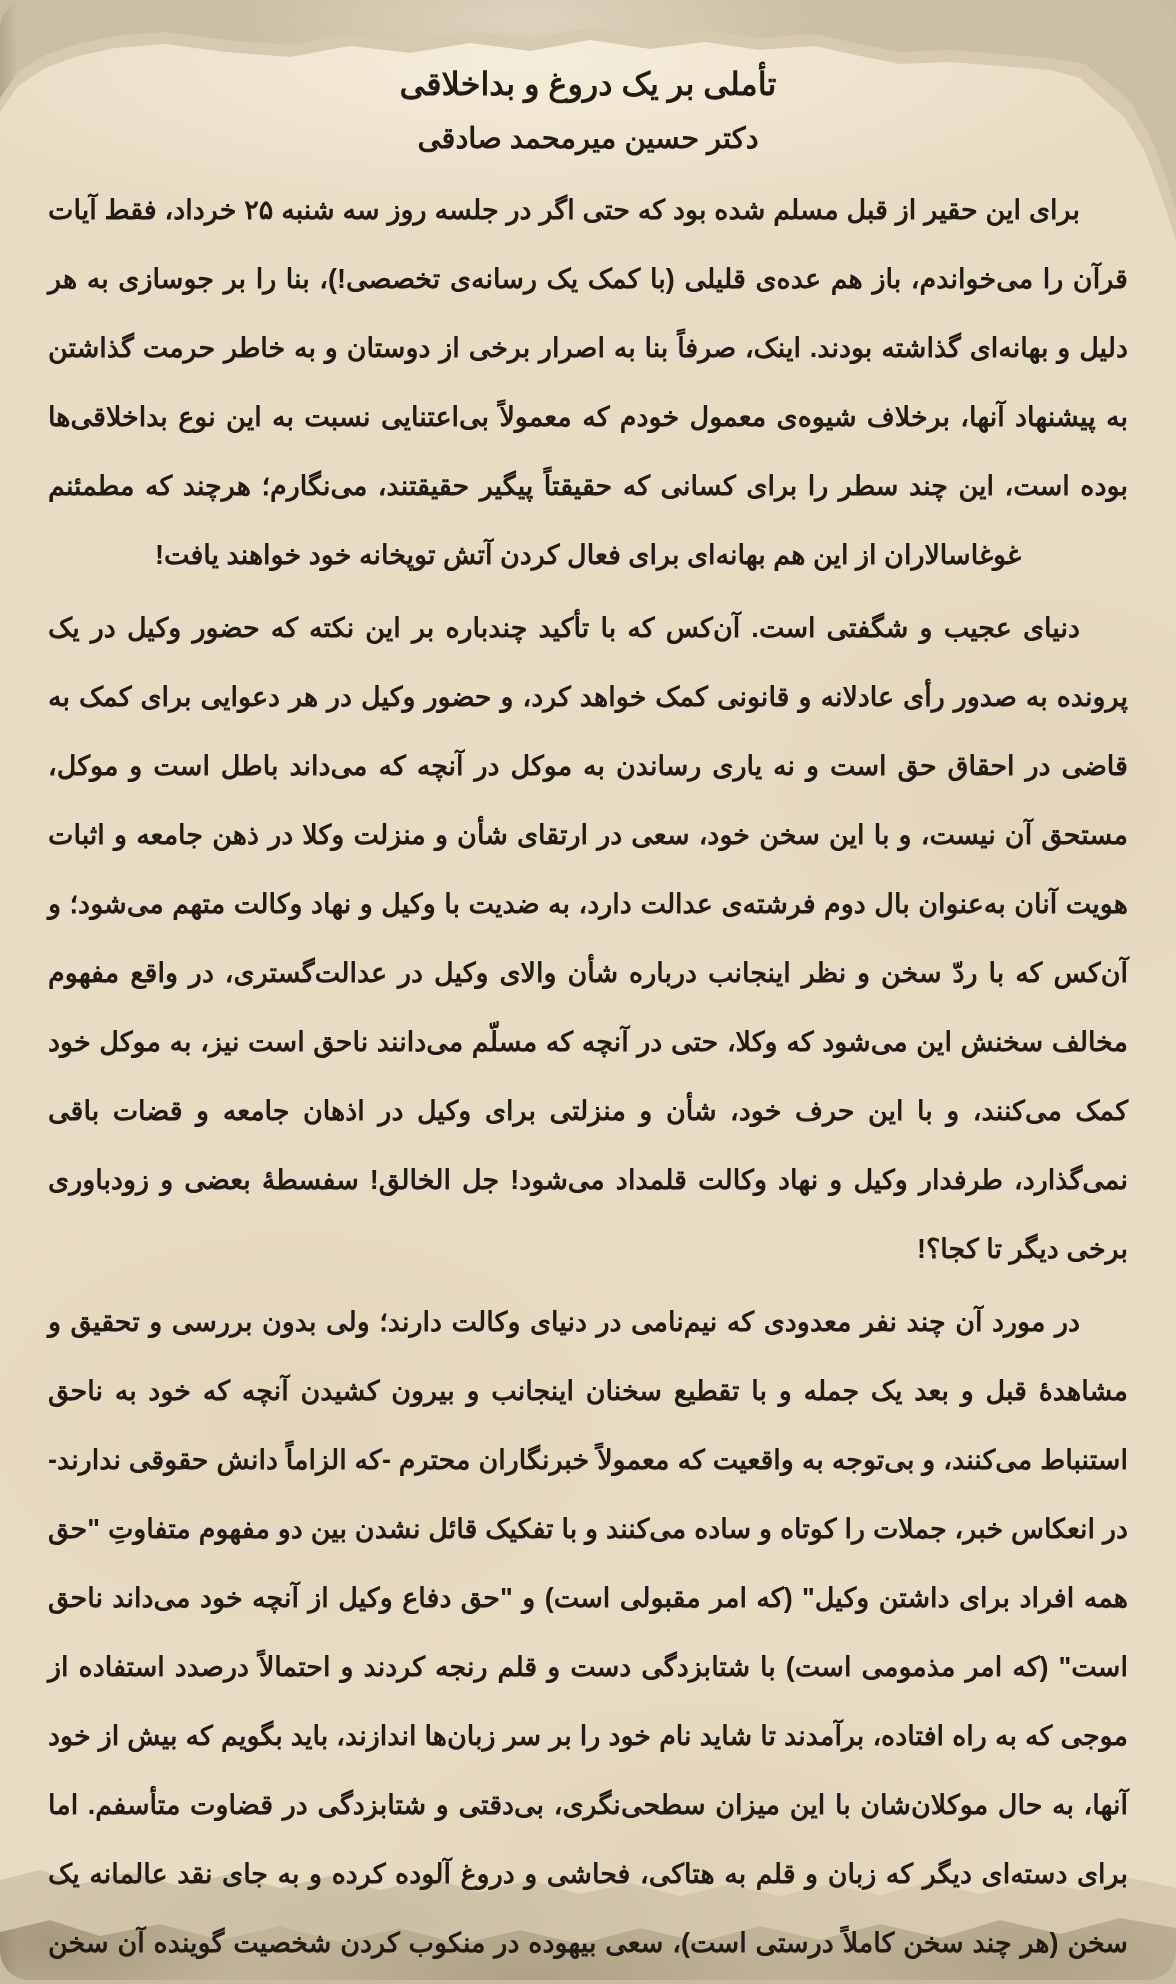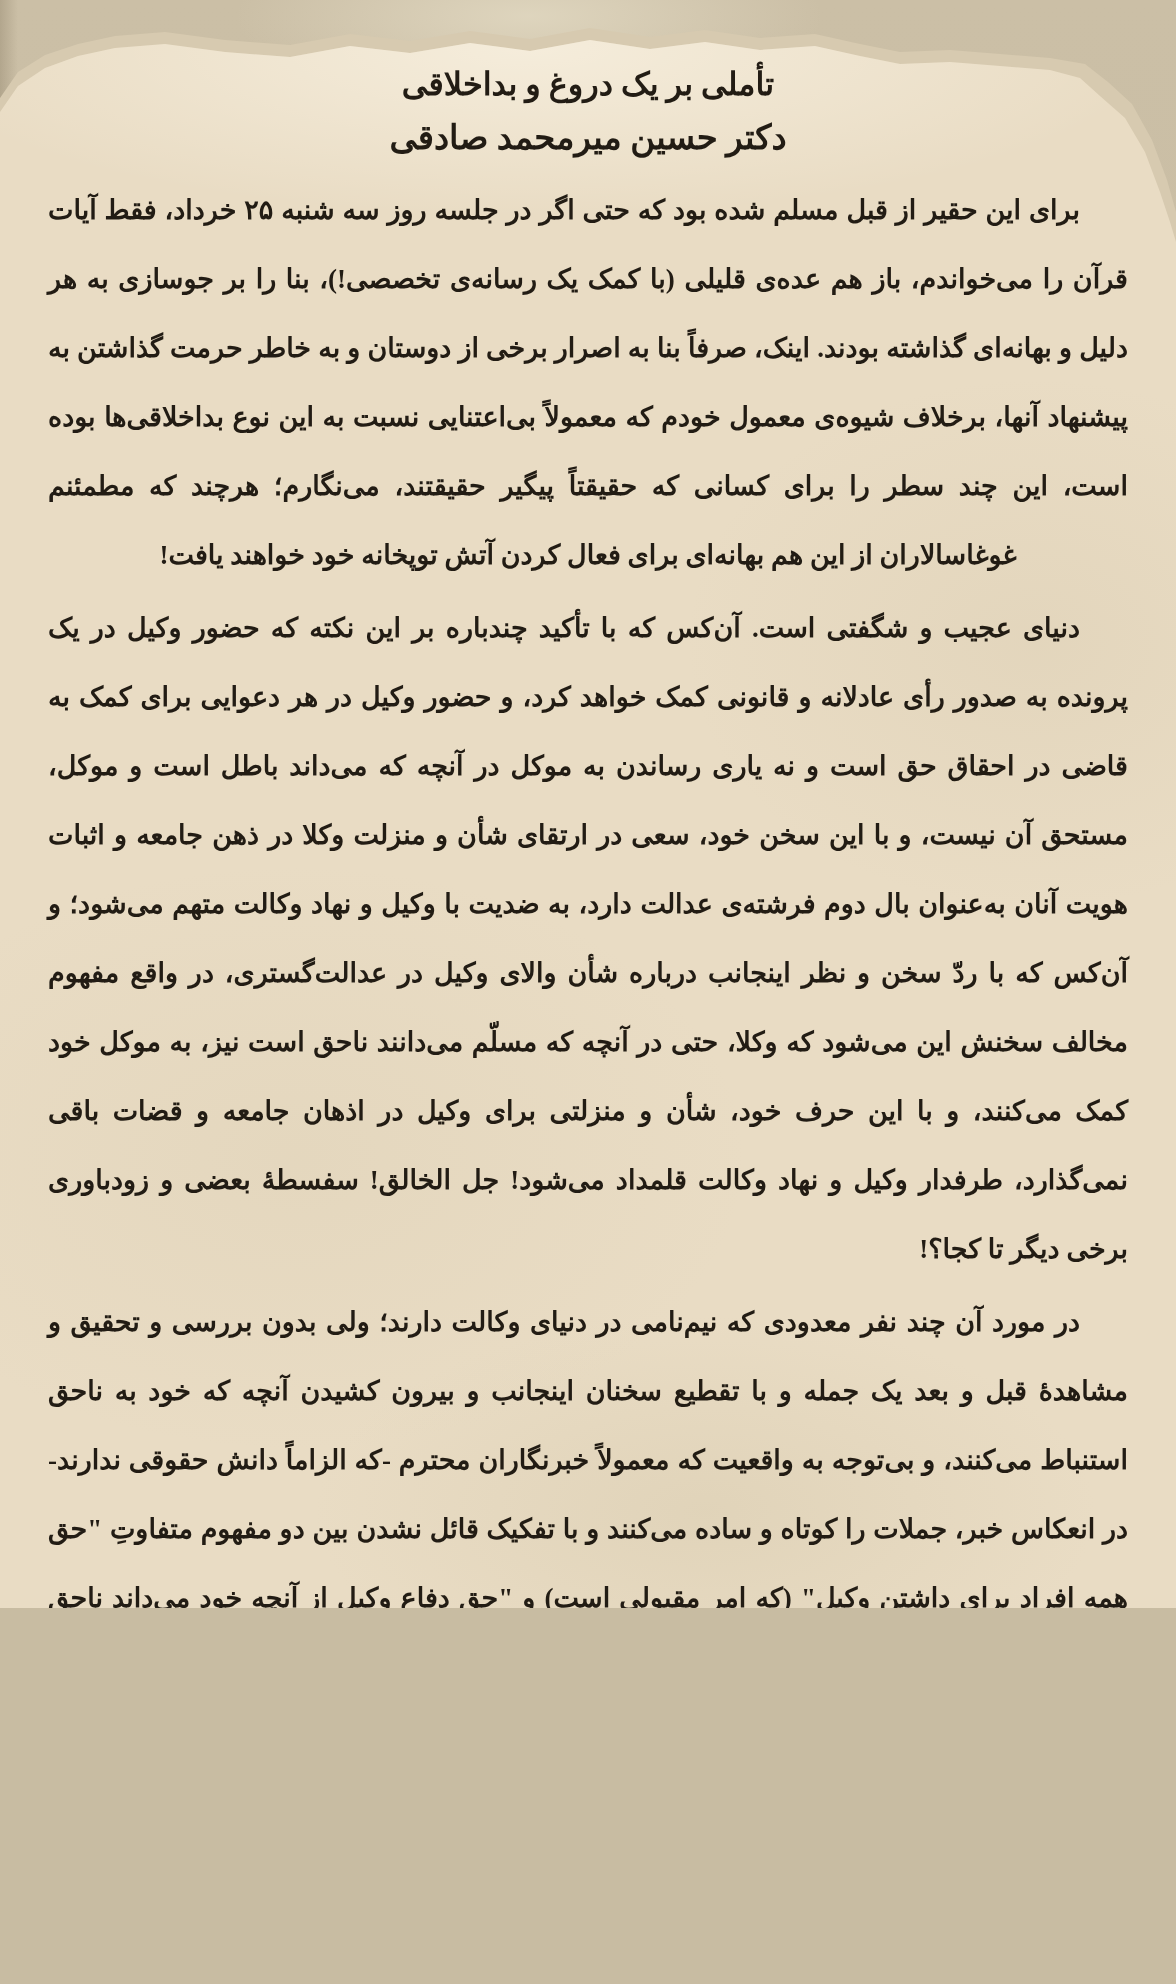--- a/index.html
+++ b/index.html
@@ -3,31 +3,32 @@
 <meta charset="utf-8">
 <style>
   html, body {
     margin: 0;
     padding: 0;
     background: #c8bca2;
   }
   .canvas {
     position: relative;
     width: 1176px;
-    height: 1608px;
+    height: 1980px;
     overflow: hidden;
-    font-family: Liberation Serif, serif;
+    font-family: Liberation Sans, sans-serif;
     
     background:
       radial-gradient(420px 120px at 45% 1%, rgba(224,215,192,0.9), rgba(224,215,192,0) 70%),
       radial-gradient(300px 140px at 4% 98%, rgba(125,110,82,0.40), rgba(125,110,82,0) 70%),
       radial-gradient(420px 160px at 45% 100%, rgba(130,115,88,0.30), rgba(130,115,88,0) 70%),
       radial-gradient(380px 150px at 88% 99%, rgba(130,115,88,0.28), rgba(130,115,88,0) 70%),
       linear-gradient(90deg, rgba(105,92,68,0.25) 0, rgba(105,92,68,0) 18px),
       linear-gradient(180deg, #cbbfa6 0%, #c9bda3 55%, #c2b599 100%);
+    border-radius: 29px;
   }
   
   .torn-backing {
     position: absolute;
     inset: 0;
     background:
       radial-gradient(700px 200px at 30% 97%, rgba(201,189,162,0.9), rgba(201,189,162,0) 75%),
       #d7cab0;
     clip-path: polygon(
       0px 98px, 18px 72px, 45px 55px, 78px 44px, 115px 36px, 165px 32px,
@@ -75,21 +76,21 @@
   }
   .title {
     margin: 0;
     font-size: 32px;
     line-height: 48px;
     font-weight: bold;
     text-align: center;
   }
   .author {
     margin: 8px 0 0 0;
-    font-size: 34px;
+    font-size: 29px;
     line-height: 44px;
     font-weight: bold;
     text-align: center;
   }
   .body-text {
     margin-top: 16px;
     font-size: 27px;
     line-height: 69px;
     font-weight: bold;
     text-align: justify;

